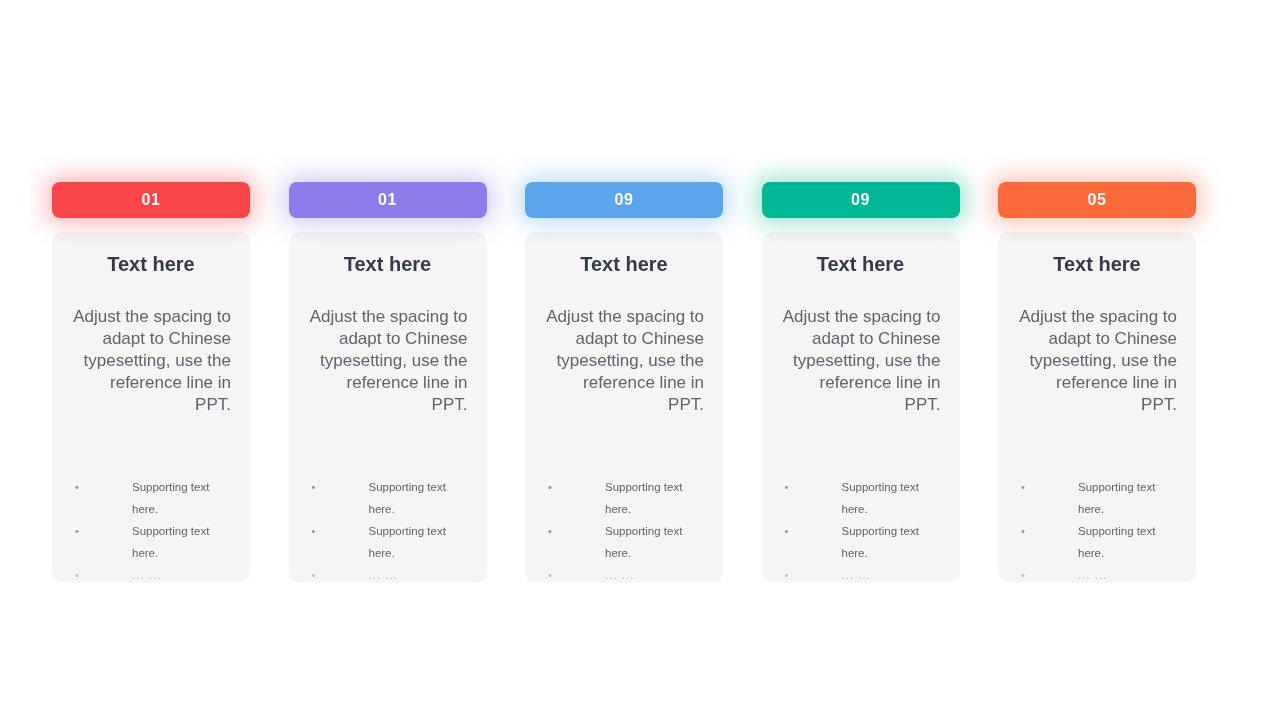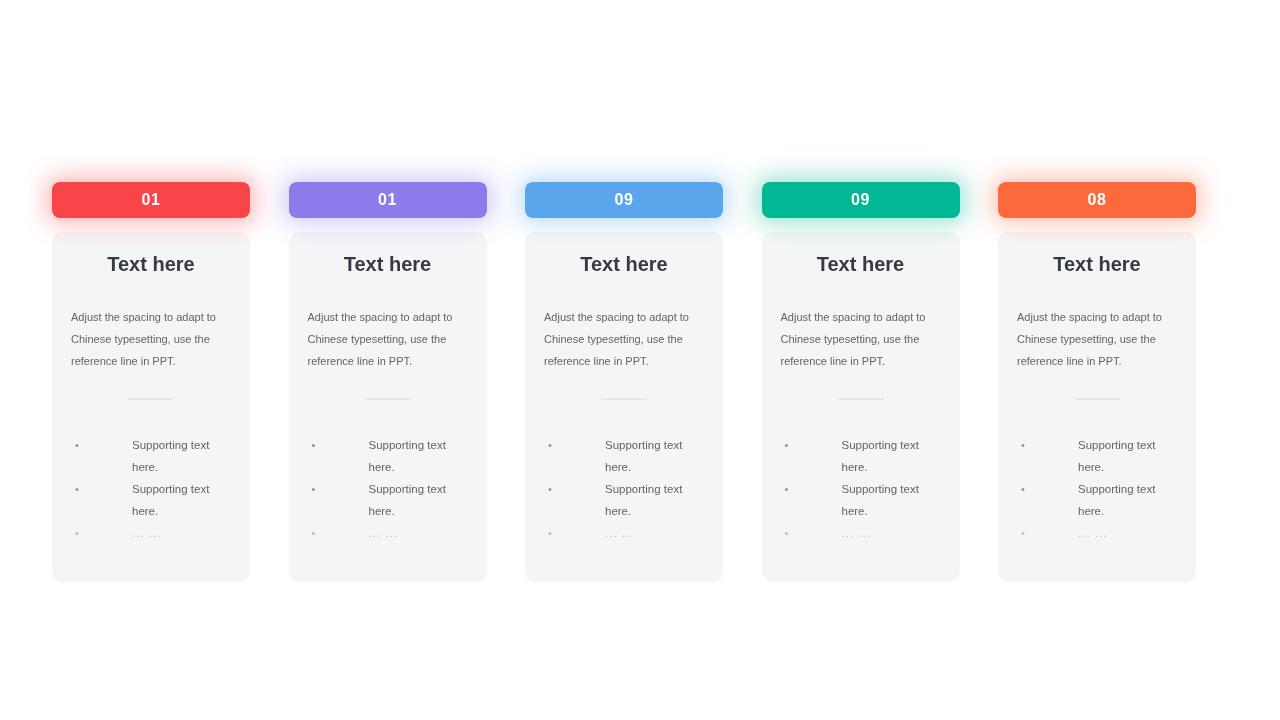--- a/index.html
+++ b/index.html
@@ -75,23 +75,23 @@
     font-size: 20px;
     font-weight: bold;
     color: #343b47;
     text-align: center;
     line-height: 1;
   }
 
   .card-desc {
     margin-top: 32px;
     width: 160px;
-    font-size: 11px;
+    font-size: 17px;
     color: #5e646d;
-    text-align: left;
+    text-align: right;
     line-height: 22px;
   }
 
   .card-divider {
     margin-top: 26px;
     width: 46px;
     height: 2px;
     background: #e6e6e8;
     border-radius: 1px;
   }
@@ -236,21 +236,21 @@
           <li class="card-list-item muted">
             <span class="bullet-dot">•</span>
             <span class="bullet-text">... ...</span>
           </li>
         </ul>
       </div>
     </div>
 
     <div class="card">
       <div class="card-badge" style="background: rgb(252, 106, 60); box-shadow: rgba(252, 106, 60, 0.38) 0px 0px 22px 6px;">
-        <span>08</span>
+        <span>05</span>
       </div>
       <div class="card-body" style="background: rgb(245, 245, 246);">
         <div class="card-title" style="color: rgb(52, 59, 71);">Text here</div>
         <div class="card-desc" style="color: rgb(94, 100, 109);">Adjust the spacing to adapt to Chinese typesetting, use the reference line in PPT.</div>
         <div class="card-divider" style="background: rgb(230, 230, 232);"></div>
         <ul class="card-list">
           <li class="card-list-item">
             <span class="bullet-dot">•</span>
             <span class="bullet-text">Supporting text here.</span>
           </li>

